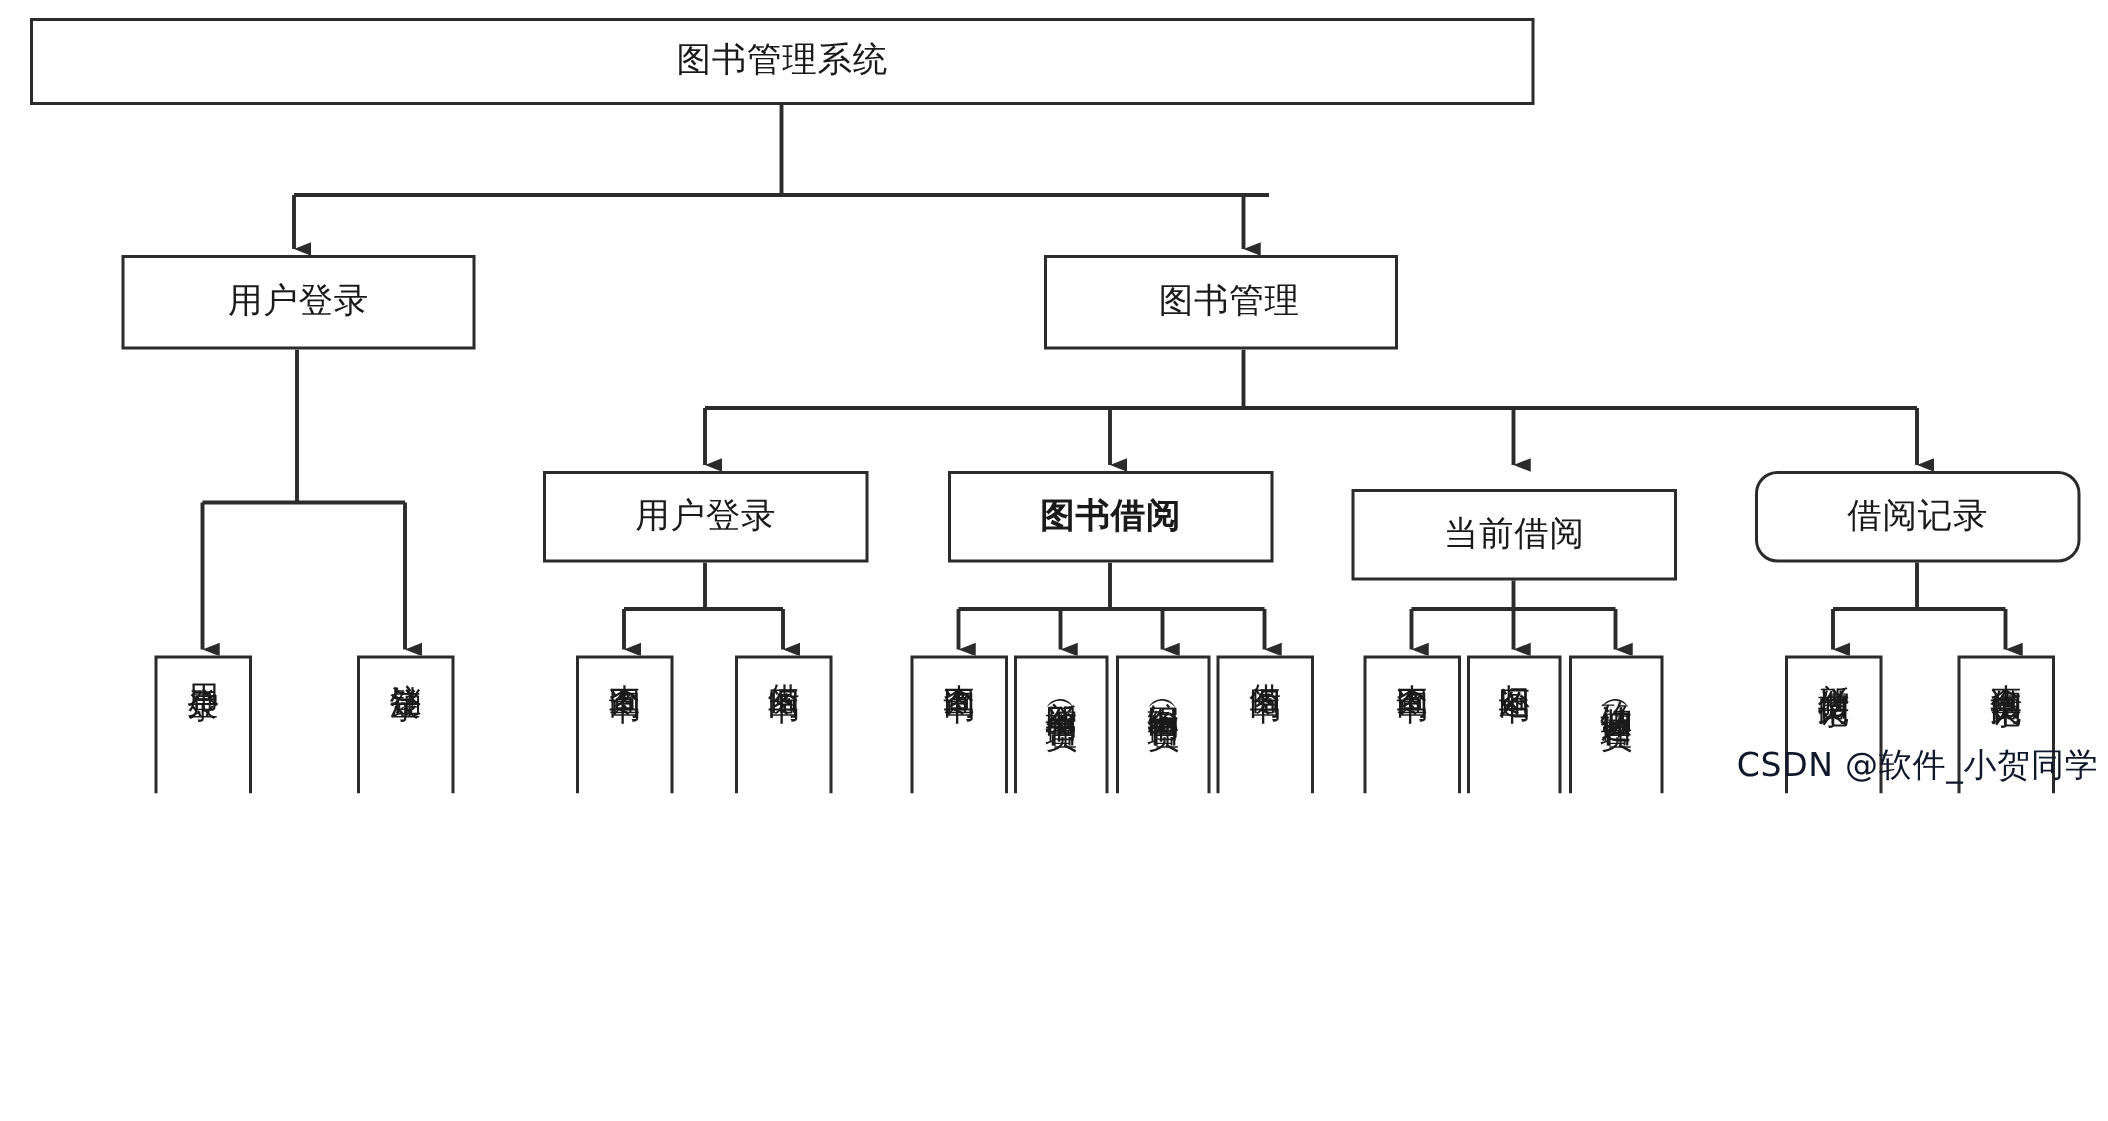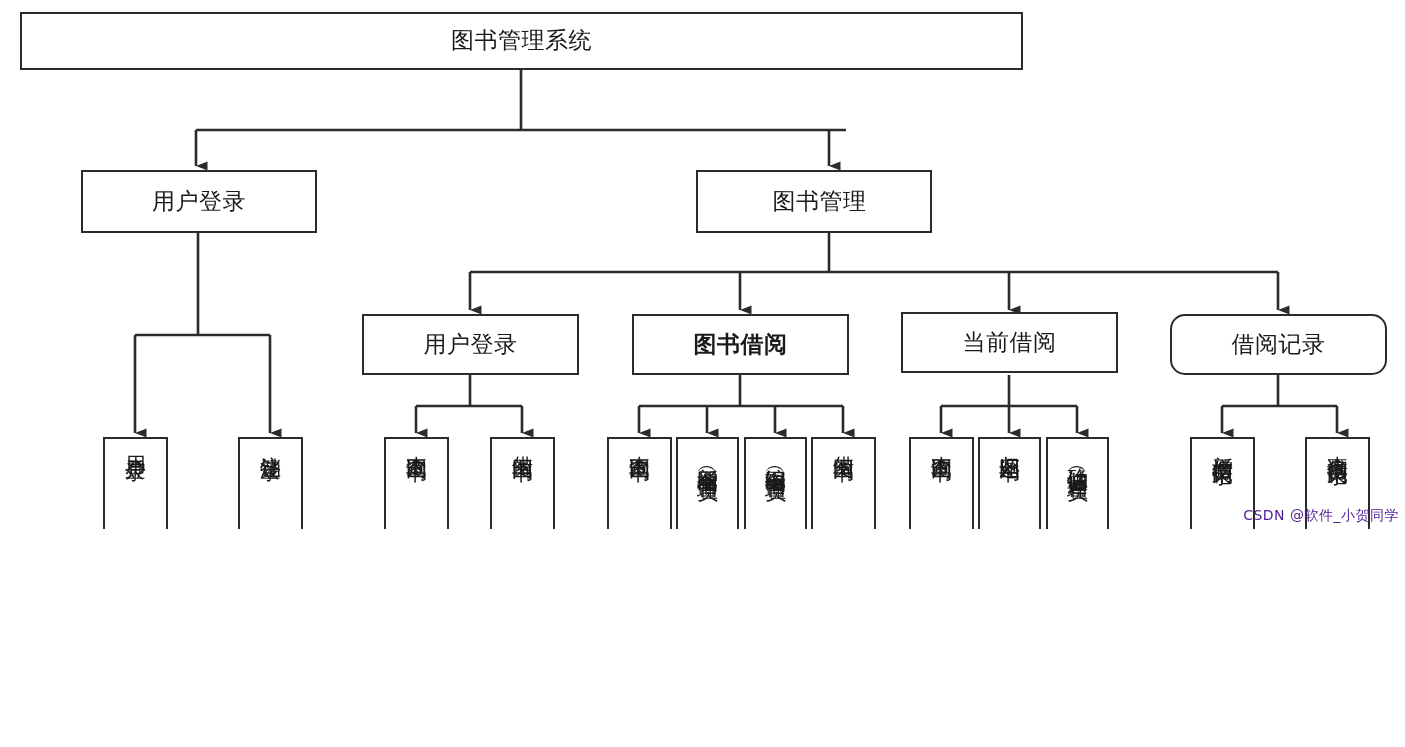--- a/index.html
+++ b/index.html
@@ -61,22 +61,22 @@
   .node.v .vtext {
     margin-top: 12px;
   }
   .node.v.center .vtext {
     margin-top: 0;
   }
   #watermark {
     position: absolute;
     right: 6px;
     bottom: 4px;
-    font-size: 14px;
-    color: #4c1d95;
+    font-size: 22px;
+    color: #0f172a;
     letter-spacing: 0.5px;
     white-space: nowrap;
     font-family: "DejaVu Sans", "Liberation Sans", sans-serif;
   }
 </style>
 </head>
 <body>
 
 <div id="canvas">
 
@@ -144,21 +144,21 @@
   </div>
 
   <div class="node h" style="left:362px; top:314px; width:217px; height:61px;">
     <span>用户登录</span>
   </div>
 
   <div class="node h" style="left:632px; top:314px; width:217px; height:61px;font-weight:bold;">
     <span>图书借阅</span>
   </div>
 
-  <div class="node h" style="left:901px; top:312px; width:217px; height:61px;">
+  <div class="node h" style="left:901px; top:326px; width:217px; height:61px;">
     <span>当前借阅</span>
   </div>
 
   <div class="node h" style="left:1170px; top:314px; width:217px; height:61px;border-radius:15px;">
     <span>借阅记录</span>
   </div>
 
   <div class="node v center" style="left:103px; top:437px; width:65px; height:298px;">
     <span class="vtext">用户登录</span>
   </div>

